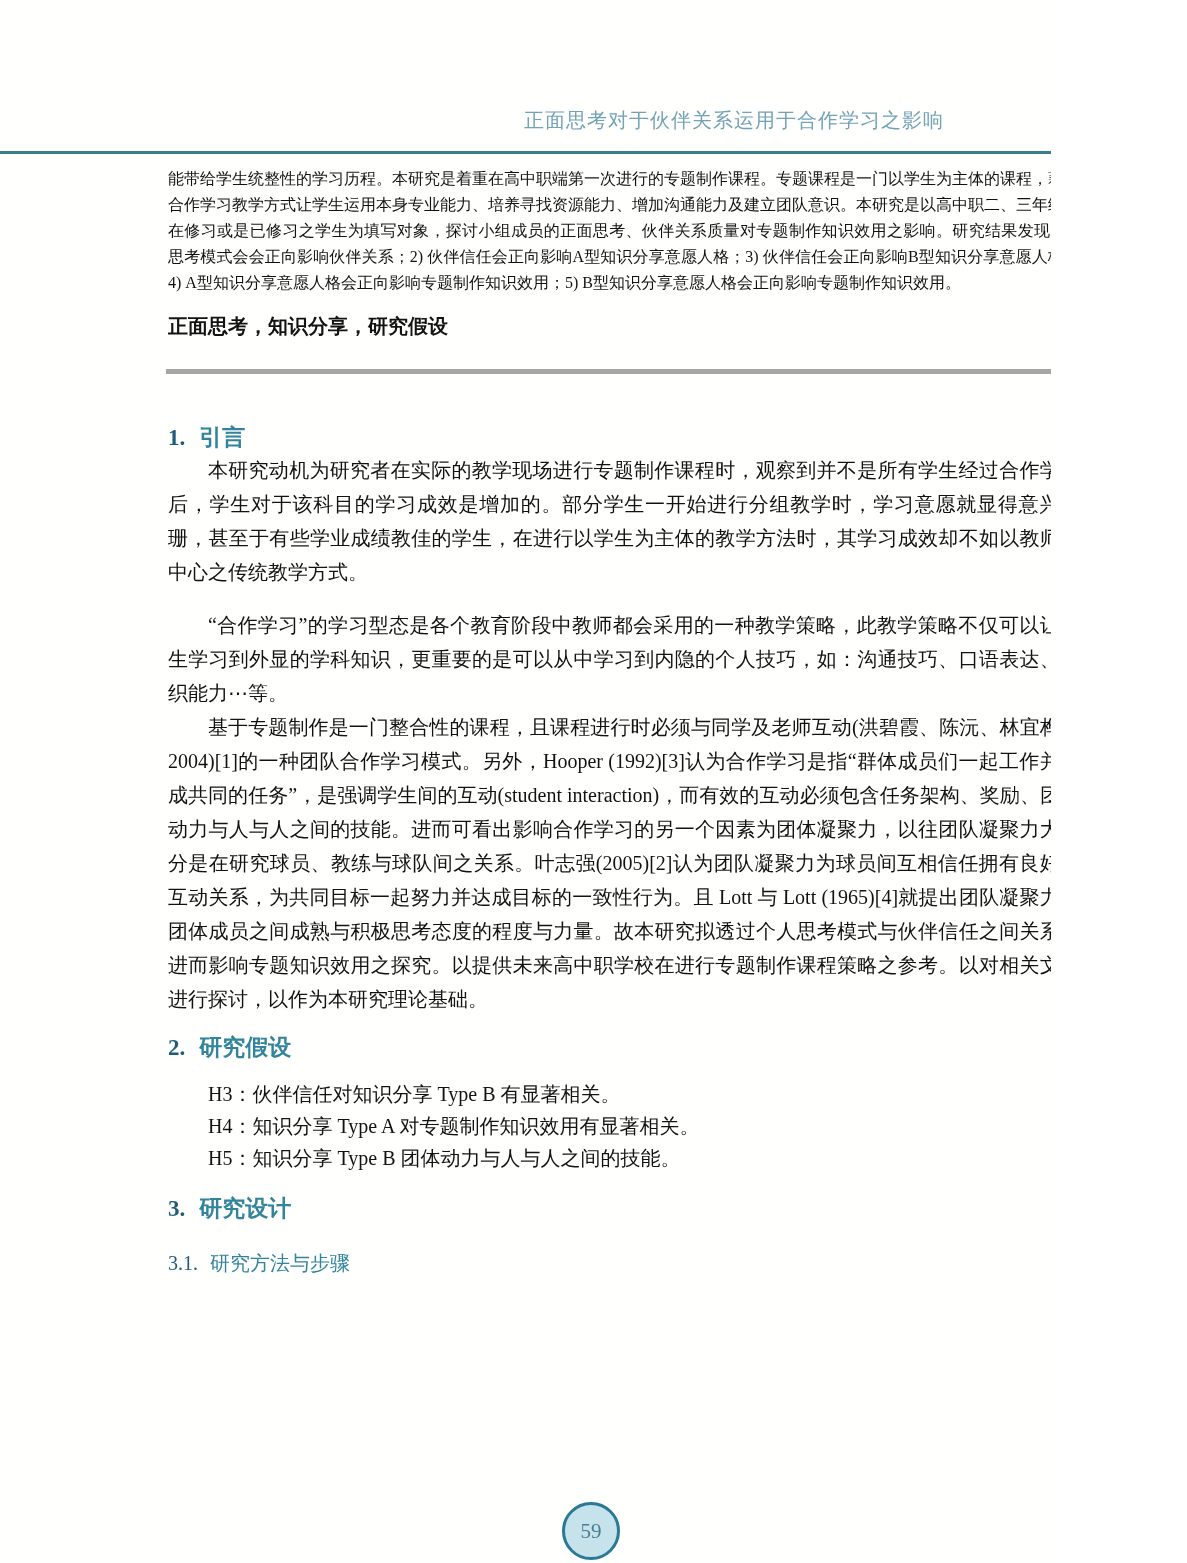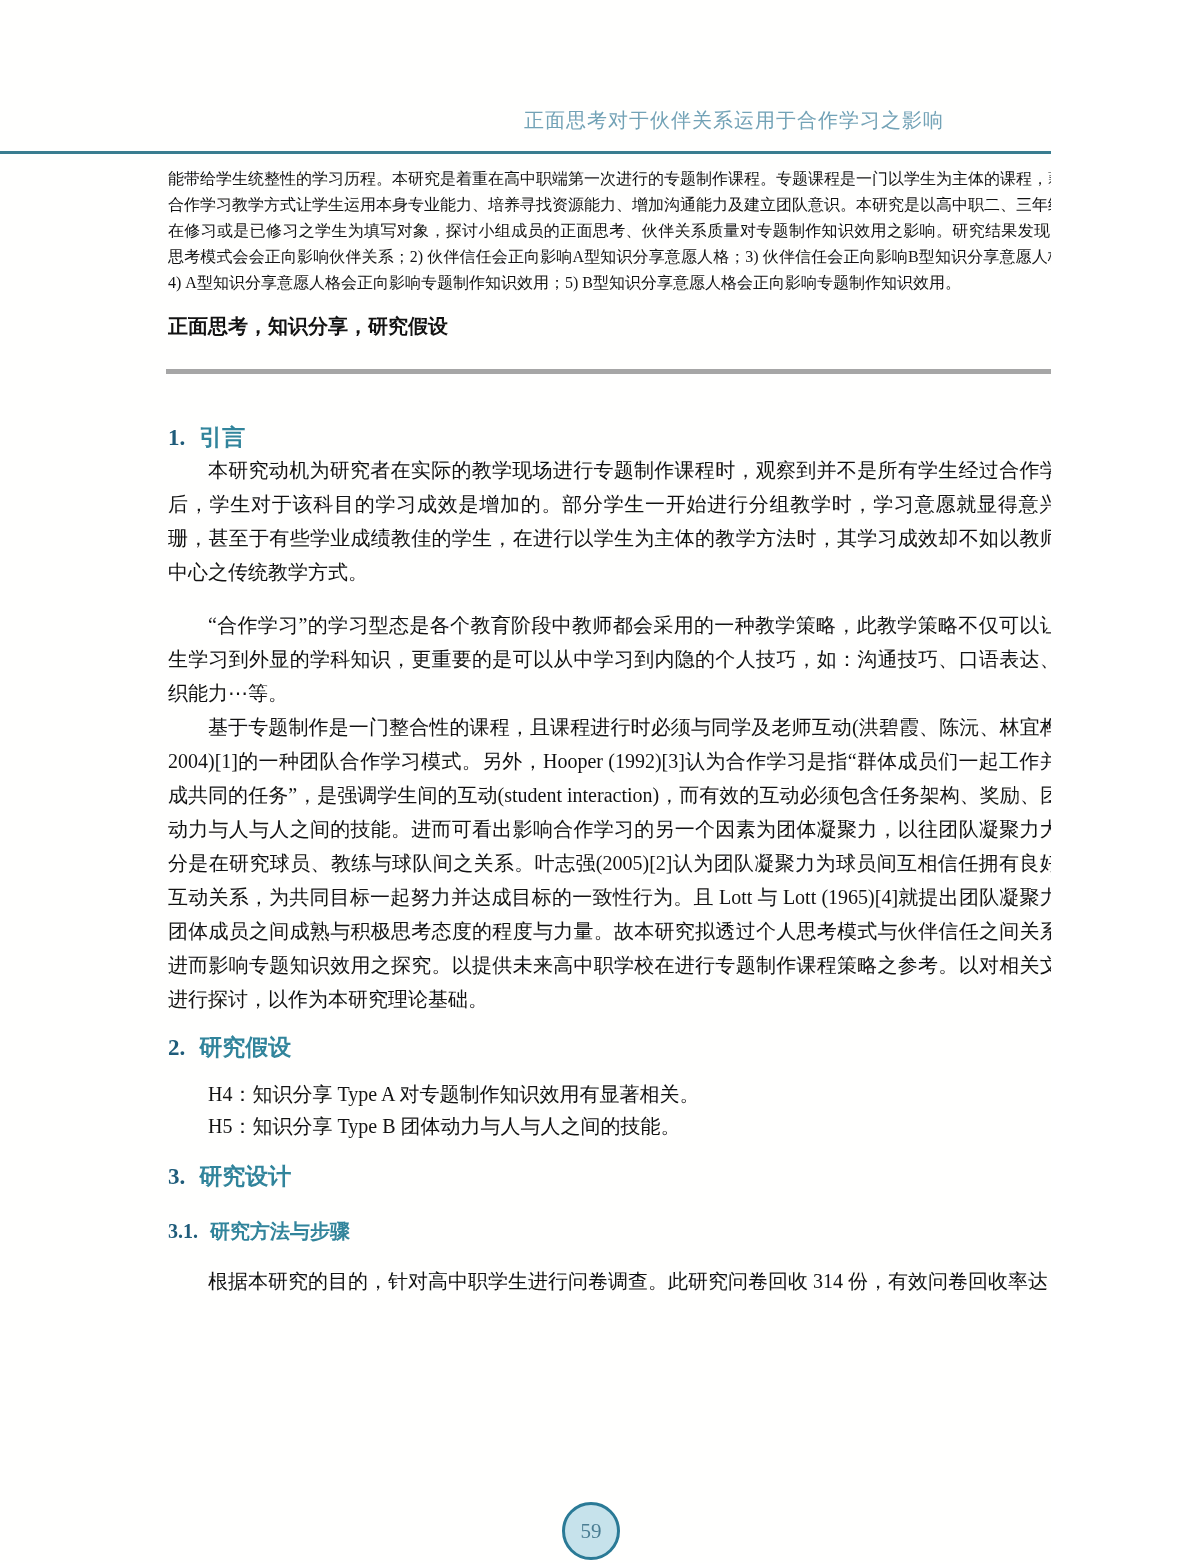--- a/index.html
+++ b/index.html
@@ -57,21 +57,21 @@
   .sec-heading .sec-num{
     font-family:"Liberation Serif","DejaVu Serif",serif;
     color:#1f5c7a;margin-right:14px;
   }
   .h1-intro{margin-top:48px;}
   .h1-hypo{margin-top:16px;}
   .h1-design{margin-top:19px;}
   .sub-heading{
     margin:26px 0 8px 0;display:flex;align-items:baseline;
     font-family:"Liberation Sans","DejaVu Sans",sans-serif;
-    font-weight:bold;color:#31849b;font-size:20px;
+    font-weight:normal;color:#31849b;font-size:20px;
   }
   .sub-heading .sec-num{
     font-family:"Liberation Serif","DejaVu Serif",serif;
     color:#1f5c7a;margin-right:12px;
   }
   .body-par{
     margin:0;
     font-size:20px;line-height:34px;
     text-align:justify;text-justify:inter-ideograph;
     text-indent:2em;
@@ -120,35 +120,35 @@
     <p class="body-par">本研究动机为研究者在实际的教学现场进行专题制作课程时，观察到并不是所有学生经过合作学习后，学生对于该科目的学习成效是增加的。部分学生一开始进行分组教学时，学习意愿就显得意兴阑珊，甚至于有些学业成绩教佳的学生，在进行以学生为主体的教学方法时，其学习成效却不如以教师为中心之传统教学方式。</p>
     <p class="body-par par-first">“合作学习”的学习型态是各个教育阶段中教师都会采用的一种教学策略，此教学策略不仅可以让学生学习到外显的学科知识，更重要的是可以从中学习到内隐的个人技巧，如：沟通技巧、口语表达、组织能力⋯等。</p>
     <p class="body-par">基于专题制作是一门整合性的课程，且课程进行时必须与同学及老师互动(洪碧霞、陈沅、林宜桦，2004)[1]的一种团队合作学习模式。另外，Hooper (1992)[3]认为合作学习是指“群体成员们一起工作并完成共同的任务”，是强调学生间的互动(student interaction)，而有效的互动必须包含任务架构、奖励、团体动力与人与人之间的技能。进而可看出影响合作学习的另一个因素为团体凝聚力，以往团队凝聚力大部分是在研究球员、教练与球队间之关系。叶志强(2005)[2]认为团队凝聚力为球员间互相信任拥有良好的互动关系，为共同目标一起努力并达成目标的一致性行为。且 Lott 与 Lott (1965)[4]就提出团队凝聚力为团体成员之间成熟与积极思考态度的程度与力量。故本研究拟透过个人思考模式与伙伴信任之间关系，进而影响专题知识效用之探究。以提供未来高中职学校在进行专题制作课程策略之参考。以对相关文献进行探讨，以作为本研究理论基础。</p>
 
     <h2 class="sec-heading h1-hypo">
       <span class="sec-num">2.</span>
       <span>研究假设</span>
     </h2>
 
     <div class="hypo-list">
+      <div class="hypo-item">H3：伙伴信任对知识分享 Type B 有显著相关。</div>
       <div class="hypo-item">H4：知识分享 Type A 对专题制作知识效用有显著相关。</div>
       <div class="hypo-item">H5：知识分享 Type B 团体动力与人与人之间的技能。</div>
     </div>
 
     <h2 class="sec-heading h1-design">
       <span class="sec-num">3.</span>
       <span>研究设计</span>
     </h2>
 
     <h3 class="sub-heading">
       <span class="sec-num">3.1.</span>
       <span>研究方法与步骤</span>
     </h3>
 
-    <p class="body-par par-first">根据本研究的目的，针对高中职学生进行问卷调查。此研究问卷回收 314 份，有效问卷回收率达</p>
 
   </div>
 
   <div class="page-badge">
     <span>59</span>
   </div>
 
 </div>
 
 </body></html>

